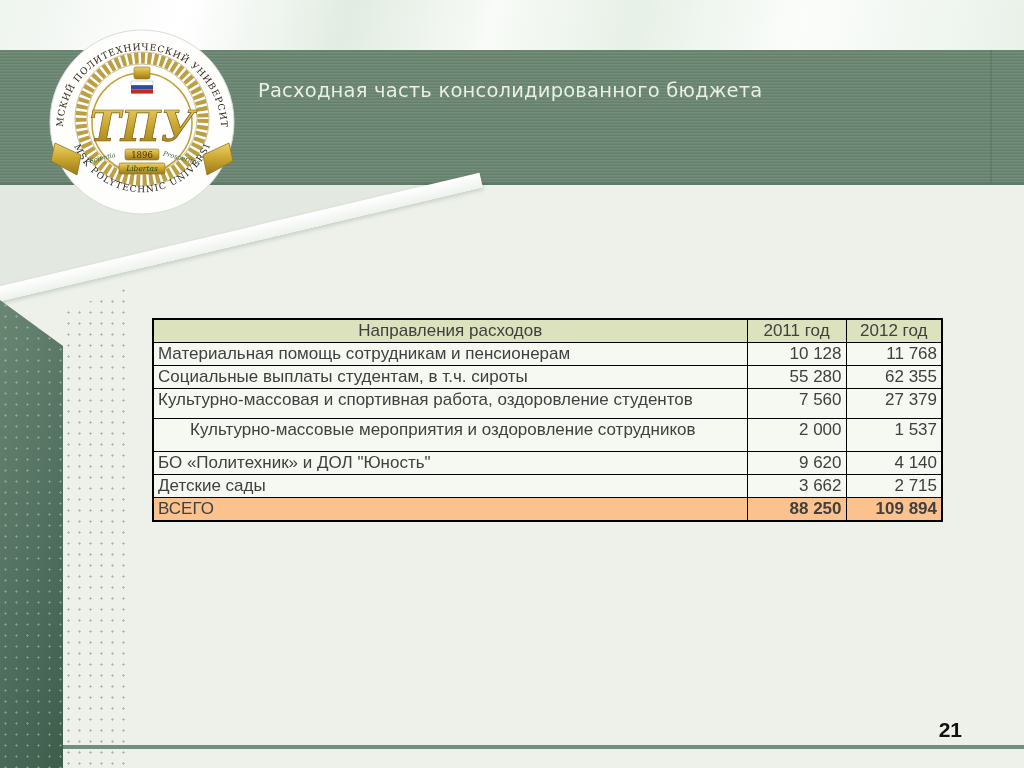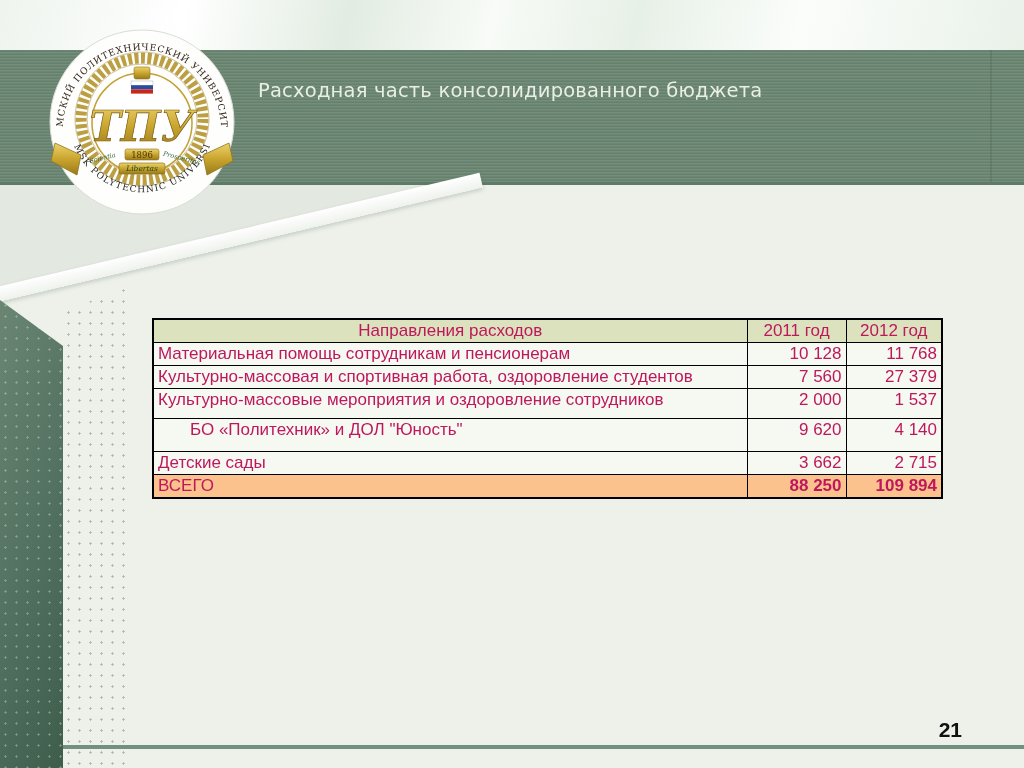--- a/index.html
+++ b/index.html
@@ -63,21 +63,21 @@
     position:absolute;right:62px;top:718px;
     font-size:21px;font-weight:bold;color:#111;
     font-family:Liberation Sans, sans-serif;
   }
   
   .logo{position:absolute;left:47px;top:27px;width:190px;height:190px;}
   
   table.budget{
     position:absolute;left:152px;top:318px;width:789px;
     border-collapse:collapse;table-layout:fixed;
-    font-size:17px;color:#be185d;
+    font-size:17px;color:#404040;
     border:2px solid #000;
     background:#f6f8f2;
   }
   table.budget col.c-name{width:594px;}
   table.budget col.c-y1{width:99px;}
   table.budget col.c-y2{width:96px;}
   table.budget th,table.budget td{
     border:1px solid #000;
     padding:1px 4px;
     vertical-align:top;
@@ -168,20 +168,25 @@
       <th>2012 год</th>
     </tr>
   </thead>
   <tbody>
       <tr>
         <td class="cell-name">Материальная помощь сотрудникам и пенсионерам</td>
         <td class="cell-num">10 128</td>
         <td class="cell-num">11 768</td>
       </tr>
       <tr>
+        <td class="cell-name">Социальные выплаты студентам, в т.ч. сироты</td>
+        <td class="cell-num">55 280</td>
+        <td class="cell-num">62 355</td>
+      </tr>
+      <tr>
         <td class="cell-name">Культурно-массовая и спортивная работа, оздоровление студентов</td>
         <td class="cell-num">7 560</td>
         <td class="cell-num">27 379</td>
       </tr>
       <tr>
         <td class="cell-name">Культурно-массовые мероприятия и оздоровление сотрудников</td>
         <td class="cell-num">2 000</td>
         <td class="cell-num">1 537</td>
       </tr>
       <tr>

